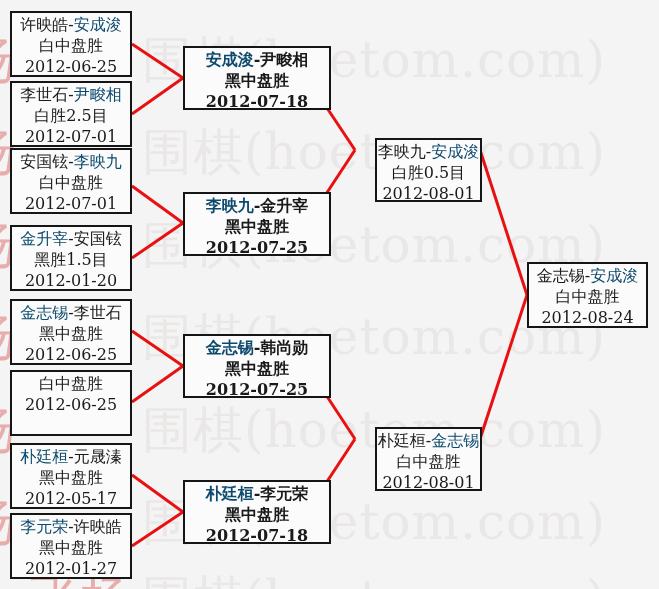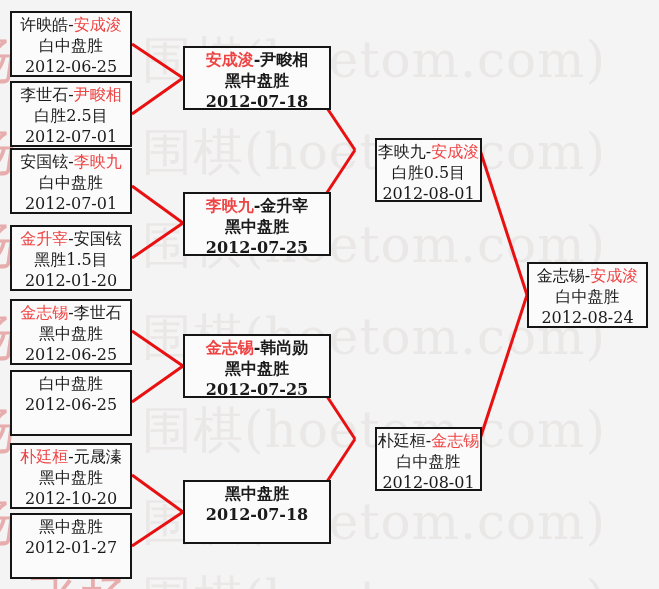--- a/index.html
+++ b/index.html
@@ -25,21 +25,21 @@
   .box{
     position:absolute;z-index:2;box-sizing:border-box;
     background:#fcfbfb;border:2px solid #151515;
     text-align:center;color:#1a1a1a;
     font-size:16px;line-height:21px;padding-top:1px;
   }
   .box.r16{left:10px;width:122px;height:66px;}
   .box.qf{left:183px;width:148px;height:64px;font-weight:bold;}
   .box.sf{left:375px;width:107px;height:64px;margin-top:20px;}
   .box.final{left:527px;width:121px;height:66px;}
-  .box span[data-win="true"]{color:#ef4444;}
+  .box span[data-win="true"]{color:#0c4a6e;}
 </style>
 </head>
 <body>
 
 <div class="wm" style="top:35px"><span class="wm-red">飞扬</span><span class="wm-gray">围棋(hoetom.com)</span></div>
 <div class="wm" style="top:127px"><span class="wm-red">飞扬</span><span class="wm-gray">围棋(hoetom.com)</span></div>
 <div class="wm" style="top:220px"><span class="wm-red">飞扬</span><span class="wm-gray">围棋(hoetom.com)</span></div>
 <div class="wm" style="top:312px"><span class="wm-red">飞扬</span><span class="wm-gray">围棋(hoetom.com)</span></div>
 <div class="wm" style="top:405px"><span class="wm-red">飞扬</span><span class="wm-gray">围棋(hoetom.com)</span></div>
 <div class="wm" style="top:497px"><span class="wm-red">飞扬</span><span class="wm-gray">围棋(hoetom.com)</span></div>
@@ -87,43 +87,45 @@
   <div>黑中盘胜</div>
   <div>2012-06-25</div>
 </div>
 <div class="box r16" style="top:370px">
   <div>白中盘胜</div>
   <div>2012-06-25</div>
 </div>
 <div class="box r16" style="top:443px">
   <div><span data-win="true">朴廷桓</span><span>-</span><span data-win="false">元晟溱</span></div>
   <div>黑中盘胜</div>
-  <div>2012-10-20</div>
+  <div>2012-05-17</div>
 </div>
 <div class="box r16" style="top:513px">
+  <div><span data-win="true">李元荣</span><span>-</span><span data-win="false">许映皓</span></div>
   <div>黑中盘胜</div>
   <div>2012-01-27</div>
 </div>
 
 <div class="box qf" style="top:46px">
   <div><span data-win="true">安成浚</span><span>-</span><span data-win="false">尹畯相</span></div>
   <div>黑中盘胜</div>
   <div>2012-07-18</div>
 </div>
 <div class="box qf" style="top:192px">
   <div><span data-win="true">李映九</span><span>-</span><span data-win="false">金升宰</span></div>
   <div>黑中盘胜</div>
   <div>2012-07-25</div>
 </div>
 <div class="box qf" style="top:334px">
   <div><span data-win="true">金志锡</span><span>-</span><span data-win="false">韩尚勋</span></div>
   <div>黑中盘胜</div>
   <div>2012-07-25</div>
 </div>
 <div class="box qf" style="top:480px">
+  <div><span data-win="true">朴廷桓</span><span>-</span><span data-win="false">李元荣</span></div>
   <div>黑中盘胜</div>
   <div>2012-07-18</div>
 </div>
 
 <div class="box sf" style="top:118px">
   <div><span data-win="false">李映九</span><span>-</span><span data-win="true">安成浚</span></div>
   <div>白胜0.5目</div>
   <div>2012-08-01</div>
 </div>
 <div class="box sf" style="top:407px">

